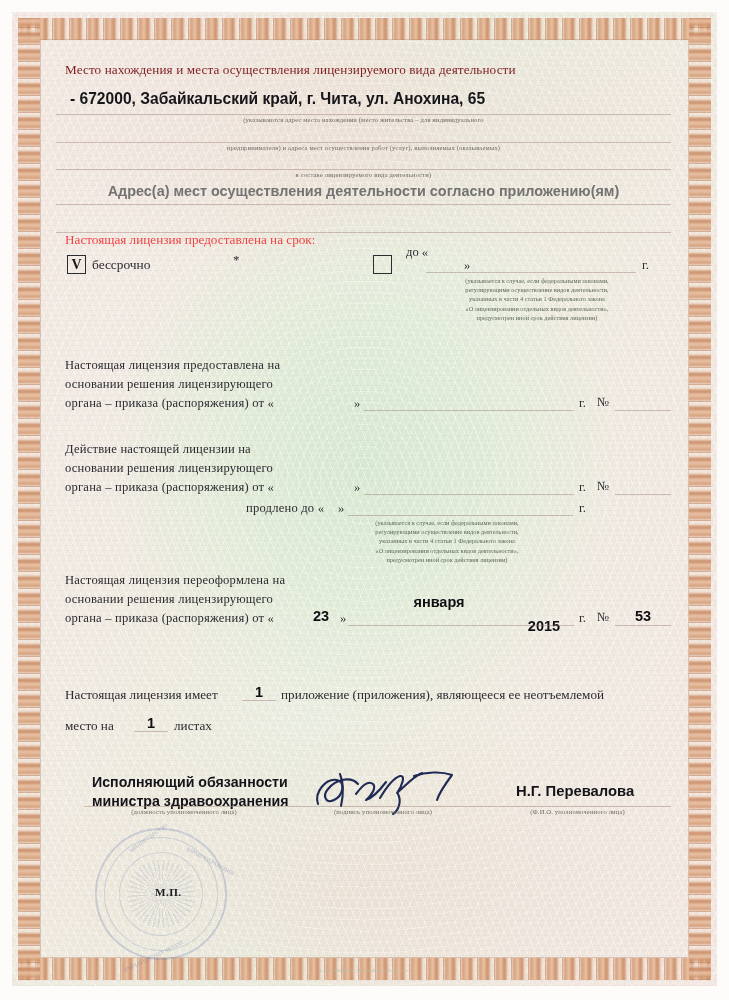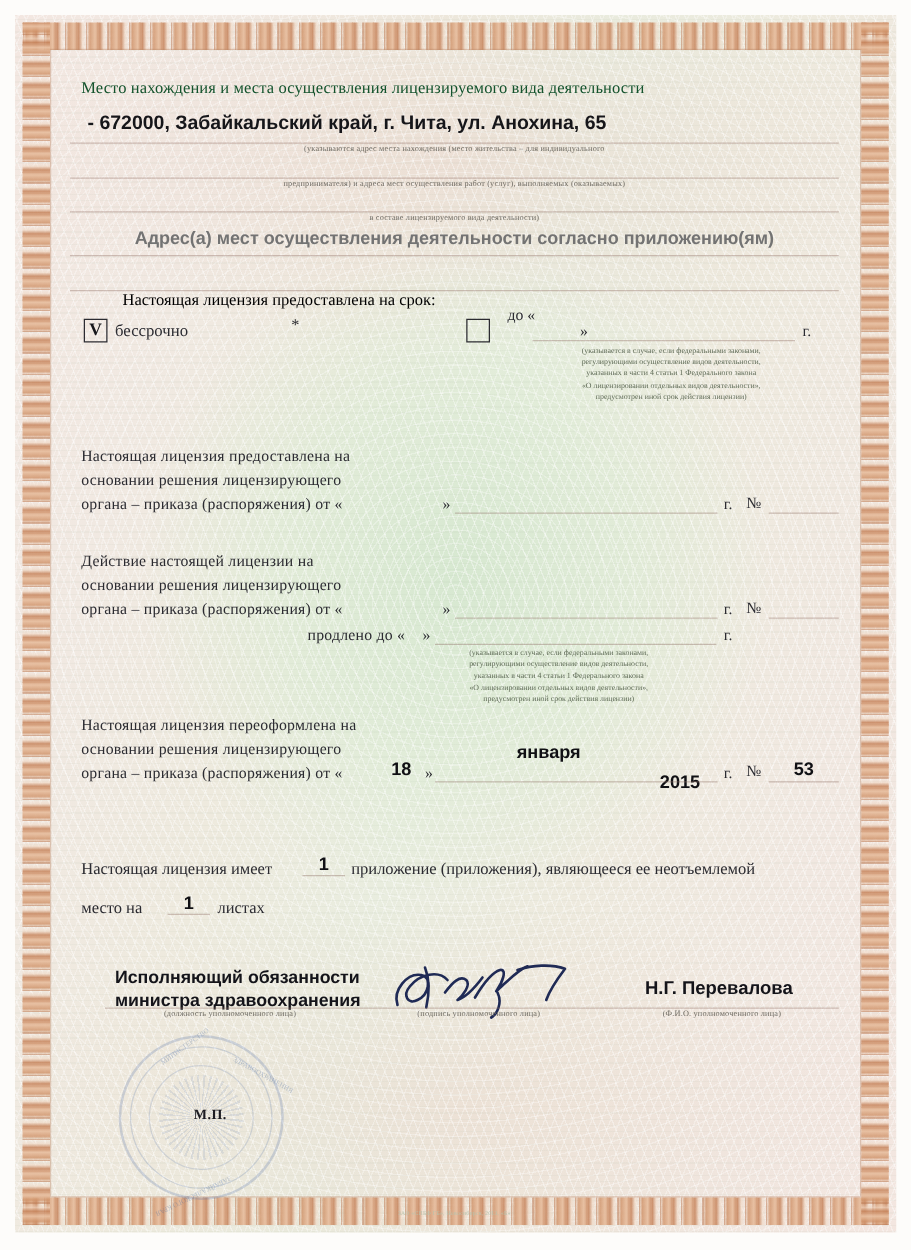--- a/index.html
+++ b/index.html
@@ -72,41 +72,41 @@
     border:1px solid rgba(186,132,100,.40);
   }
 
   
   .content{
     position:absolute;left:48px;top:46px;right:48px;bottom:48px;
   }
   .blk{position:absolute;}
 
   .hdr{
-    font-size:13.2px;color:#14532d;letter-spacing:.1px;white-space:nowrap;
+    font-size:13.2px;color:#7f1d1d;letter-spacing:.1px;white-space:nowrap;
   }
   .addr{
     font-family:"Liberation Sans",sans-serif;
     font-weight:bold;font-size:15.6px;color:#16161a;white-space:nowrap;
   }
   .caption{
     font-size:6.6px;color:#6e6b63;text-align:center;white-space:nowrap;
     letter-spacing:.15px;
   }
   .rule{
     border-bottom:1px solid rgba(150,120,110,.42);
     height:0;
   }
   .appx{
     font-family:"Liberation Sans",sans-serif;
     font-weight:bold;font-size:14.4px;color:#737373;
     text-align:center;white-space:nowrap;
   }
   .sect{
-    font-size:13.2px;color:#000000;white-space:nowrap;margin-left:33px;
+    font-size:13.2px;color:#ef4444;white-space:nowrap;
   }
   .lbl{
     font-size:12.6px;color:#2b2b31;white-space:nowrap;
   }
   .lbl.just{
     letter-spacing:.2px;
   }
   .tiny{
     font-size:6.3px;color:#5f6b57;line-height:9.2px;
     text-align:center;white-space:nowrap;
@@ -266,21 +266,21 @@
       <div>(указывается в случае, если федеральными законами,</div>
       <div>регулирующими осуществление видов деятельности,</div>
       <div>указанных в части 4 статьи 1 Федерального закона</div>
       <div>«О лицензировании отдельных видов деятельности»,</div>
       <div>предусмотрен иной срок действия лицензии)</div>
     </div>
 
     <div class="blk lbl just" style="left:17px;top:527px;">Настоящая лицензия переоформлена на</div>
     <div class="blk lbl just" style="left:17px;top:546px;">основании  решения  лицензирующего</div>
     <div class="blk lbl just" style="left:17px;top:565px;">органа – приказа (распоряжения) от «</div>
-    <div class="blk val" style="left:255px;top:562px;width:36px;">18</div>
+    <div class="blk val" style="left:255px;top:562px;width:36px;">23</div>
     <div class="blk lbl" style="left:292px;top:565px;">»</div>
     <div class="blk val" style="left:316px;top:548px;width:150px;">января</div>
     <div class="blk val" style="left:466px;top:572px;width:60px;">2015</div>
     <div class="blk rule" style="left:300px;top:579px;width:226px;"></div>
     <div class="blk lbl" style="left:531px;top:565px;">г.</div>
     <div class="blk lbl" style="left:549px;top:564px;">№</div>
     <div class="blk val" style="left:567px;top:562px;width:56px;">53</div>
     <div class="blk rule" style="left:567px;top:579px;width:56px;"></div>
 
     <div class="blk lbl" style="left:17px;top:641px;font-size:13.2px;">Настоящая лицензия имеет</div>

